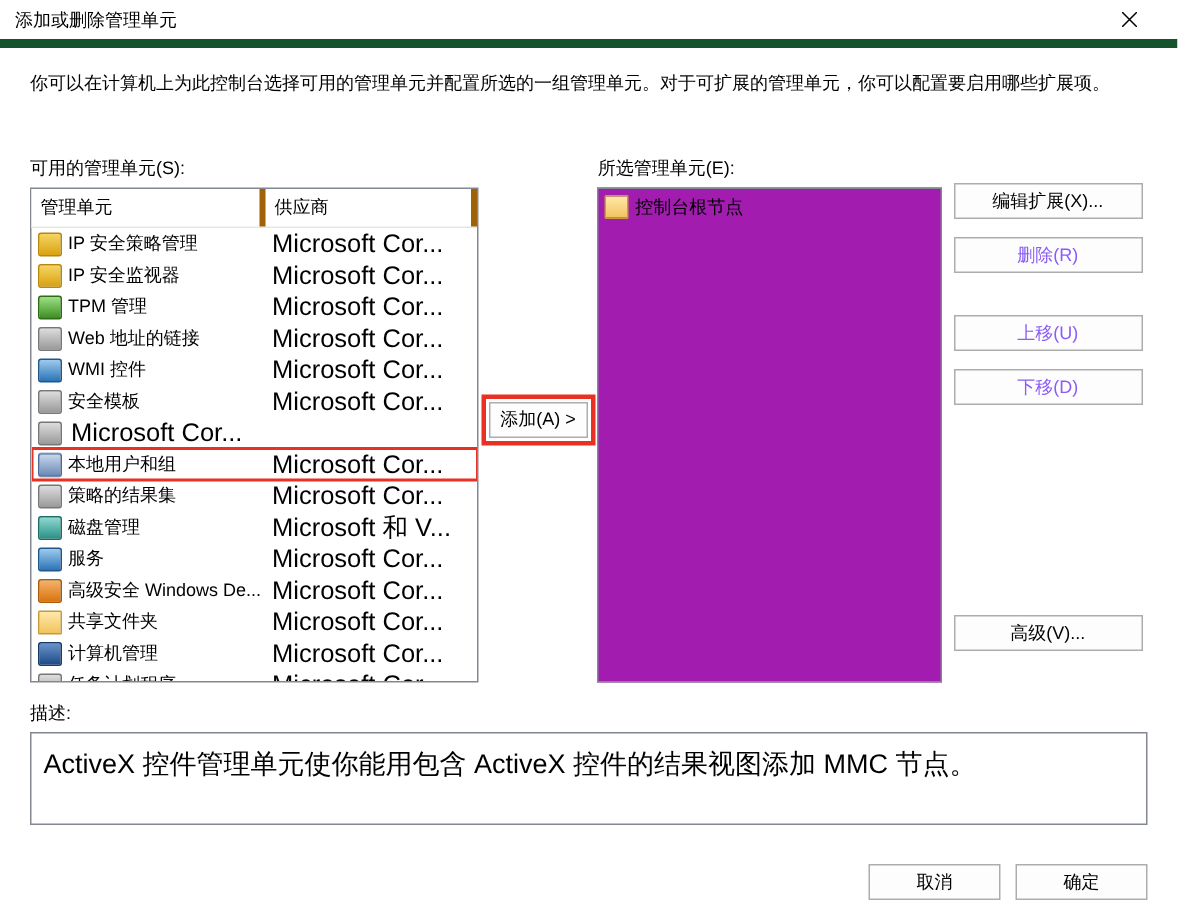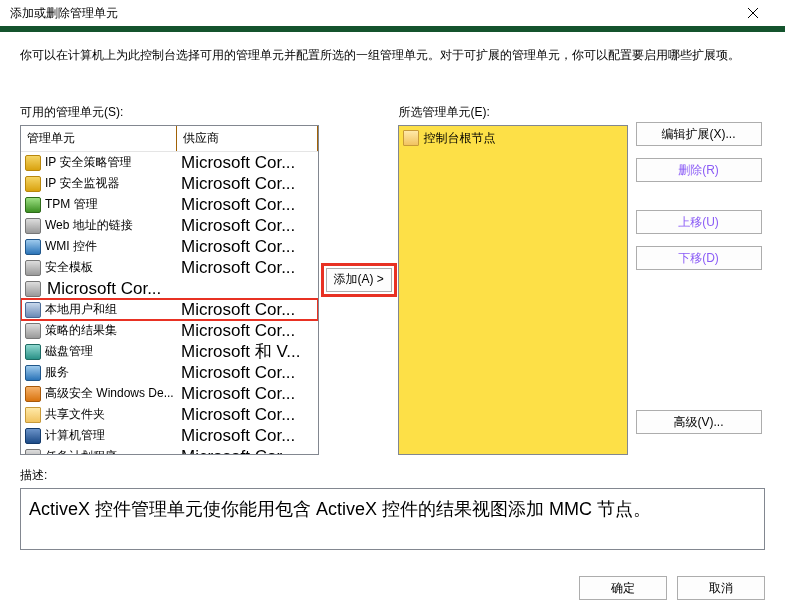--- a/index.html
+++ b/index.html
@@ -18,32 +18,32 @@
 
 .col-left { width: 300px; }
 .col-mid { width: 80px; display: flex; align-items: center; justify-content: center; }
 .col-sel { width: 230px; }
 .col-right { width: 130px; margin-left: 8px; display: flex; flex-direction: column; gap: 8px; }
 
 .section-label { font-size: 12px; margin-bottom: 4px; }
 
 .listbox { border: 1px solid #828790; background: #fff; height: 330px; display: flex; flex-direction: column; }
 .listbox-header { display: flex; background: #fff; border-bottom: 1px solid #e5e5e5; }
-.listbox-header .hcol { padding: 4px 6px; font-size: 12px; border-right: 1px solid #a16207; }
+.listbox-header .hcol { padding: 4px 6px; font-size: 12px; border-right: 4px solid #a16207; }
 .hcol1 { width: 156px; }
 .hcol2 { flex: 1; }
 
 .listbox-body { flex: 1; overflow-y: scroll; overflow-x: hidden; }
 .listrow { display: flex; align-items: center; height: 21px; padding-left: 4px; cursor: default; }
 .listrow .icon { width: 16px; height: 16px; margin-right: 4px; flex-shrink: 0; display: flex; align-items: center; justify-content: center; }
 .listrow .c1 { width: 134px; font-size: 12px; white-space: nowrap; overflow: hidden; text-overflow: ellipsis; }
 .listrow .c2 { flex: 1; font-size: 17px; white-space: nowrap; overflow: hidden; text-overflow: ellipsis; padding-left: 2px; }
 .listrow.highlighted { outline: 2px solid #e83123; outline-offset: -1px; }
 
-.selected-box { border: 1px solid #828790; background: #fde047; height: 330px; padding: 2px; text-align: right; }
+.selected-box { border: 1px solid #828790; background: #a21caf; height: 330px; padding: 2px; text-align: right; }
 .selected-item { display: flex; align-items: center; height: 20px; padding-left: 2px; }
 .selected-item .icon { width: 16px; height: 16px; margin-right: 4px; }
 
 .btn { height: 24px; border: 1px solid #adadad; background: #fdfdfd; font-size: 12px; cursor: pointer; display: flex; align-items: center; justify-content: center; }
 .btn.disabled { color: #8b5cf6; cursor: default; }
 
 .add-btn-wrapper { border: 3px solid #e83123; padding: 2px; }
 .add-btn { width: 66px; height: 24px; }
 
 .side-btn { width: 126px; }
@@ -242,15 +242,15 @@
 
   </div>
 
   <div class="desc-section">
     <div class="desc-label">描述:</div>
     <div class="desc-box">ActiveX 控件管理单元使你能用包含 ActiveX 控件的结果视图添加 MMC 节点。</div>
   </div>
 </div>
 
 <div class="footer">
+  <button class="btn">取消</button>
   <button class="btn">确定</button>
-  <button class="btn">取消</button>
 </div>
 
 </body></html>

